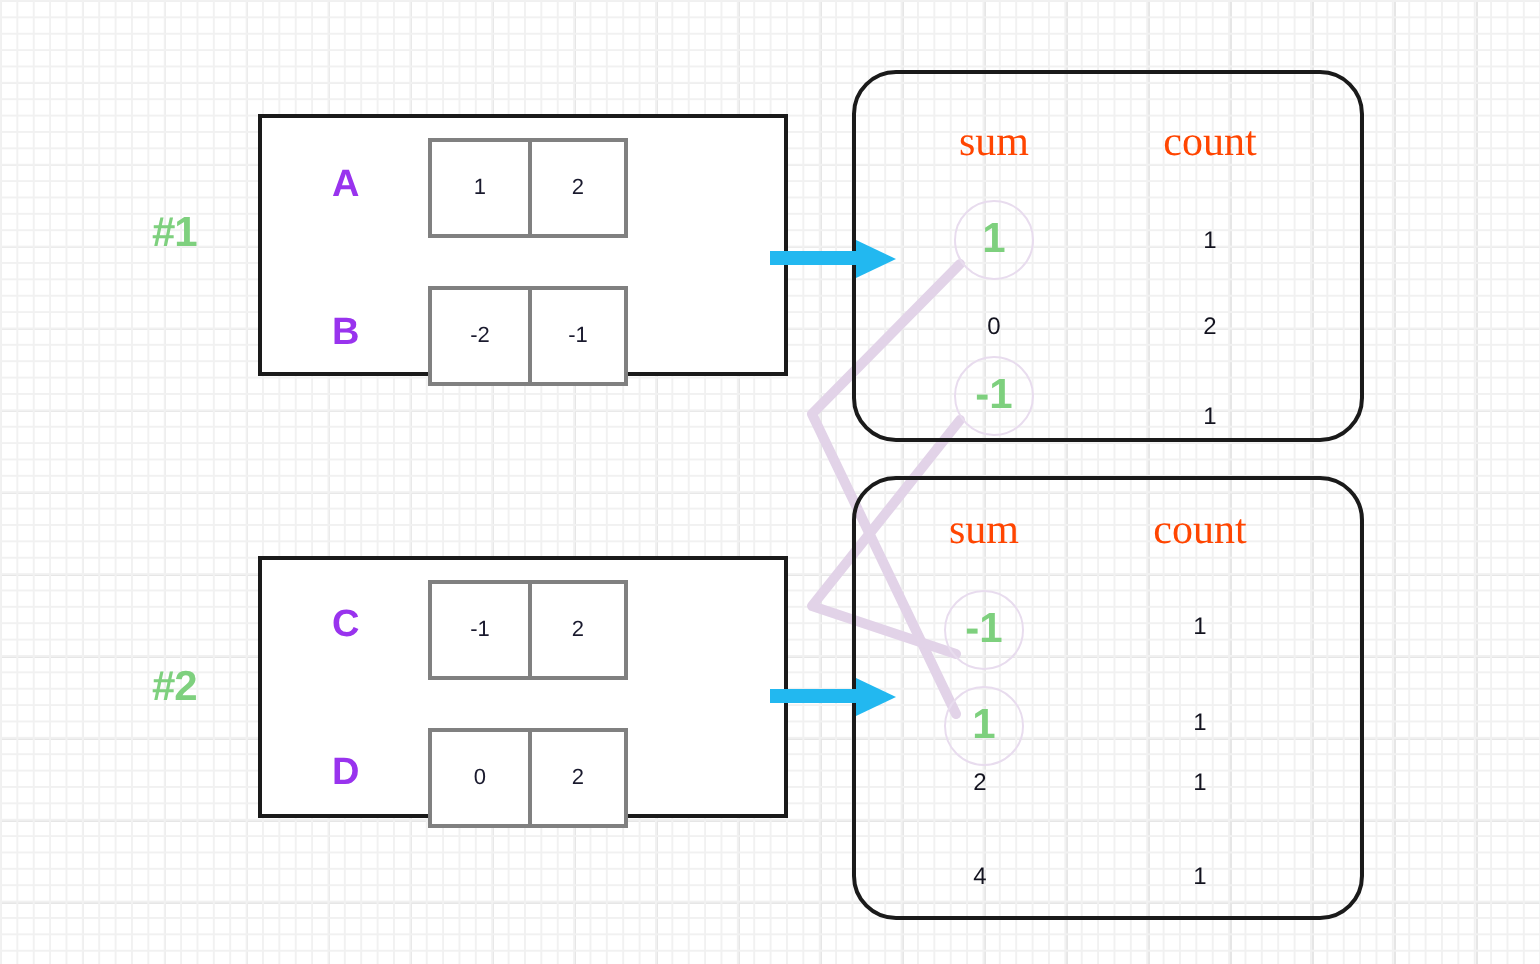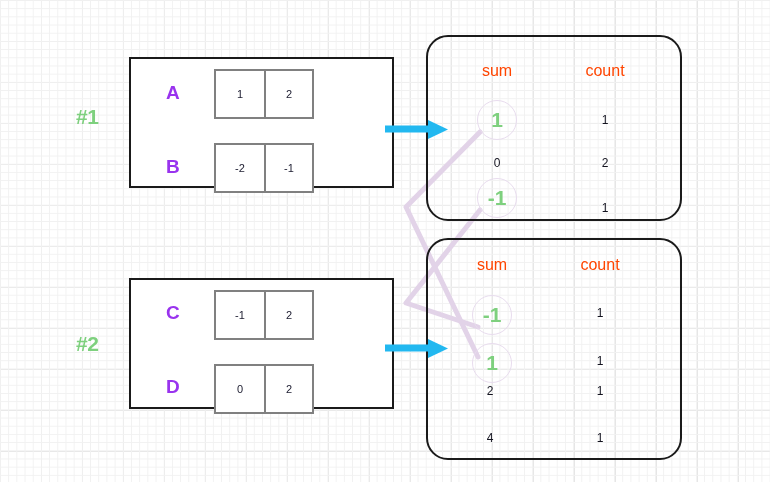--- a/index.html
+++ b/index.html
@@ -74,22 +74,22 @@
     position: absolute;
     border: 2px solid #1a1a1a;
     border-radius: 22px;
     background: transparent;
     box-sizing: border-box;
   }
 
   .col-head {
     position: absolute;
     color: #ff4500;
-    font-size: 16px;
-    font-family: Liberation Sans, sans-serif;
+    font-size: 21px;
+    font-family: Liberation Serif, serif;
     transform: translate(-50%, -50%);
     white-space: nowrap;
   }
 
   .tbl-val {
     position: absolute;
     font-size: 12px;
     font-family: "Liberation Sans", sans-serif;
     color: #13131f;
     transform: translate(-50%, -50%);

